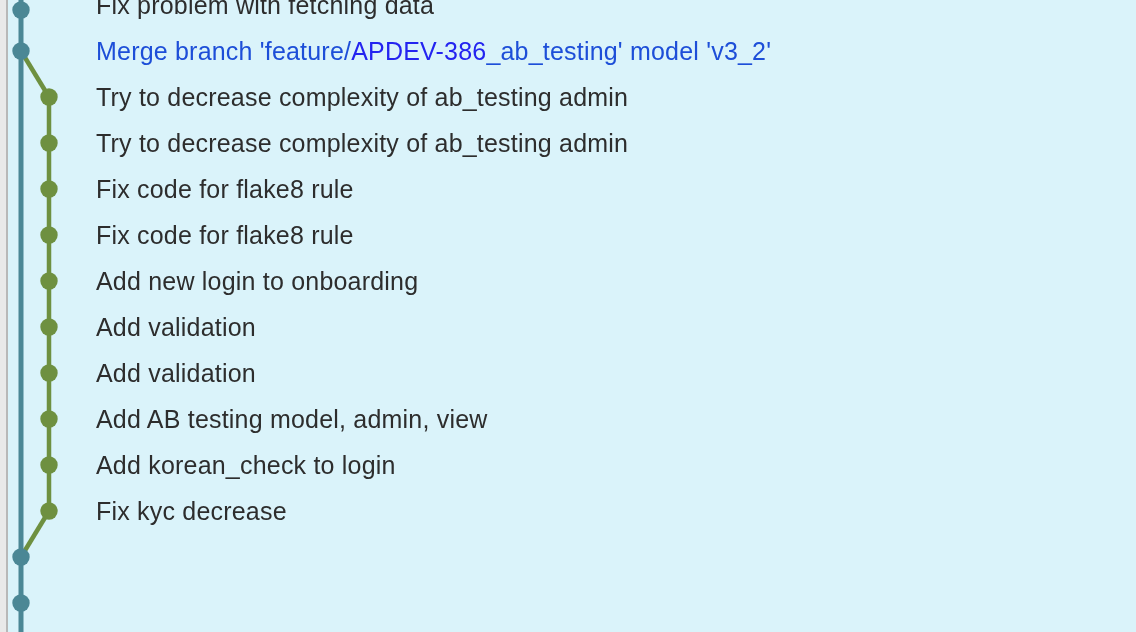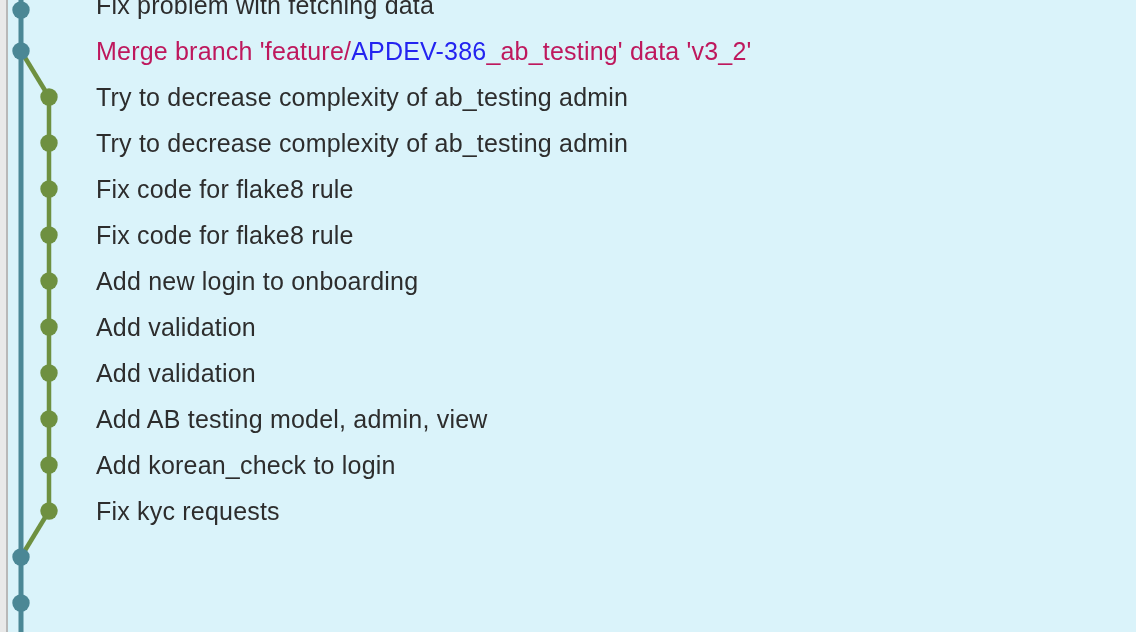--- a/index.html
+++ b/index.html
@@ -44,21 +44,21 @@
     align-items: center;
     padding-left: 96px;
     box-sizing: border-box;
     white-space: nowrap;
   }
   .msg {
     font-size: 25px;
     color: #2d2d2d;
     letter-spacing: 0.2px;
   }
-  .msg .gray { color: #be185d; margin-top: 12px; }
+  .msg .gray { color: #1d4ed8; margin-top: 12px; }
   .msg a.issue-link {
     color: #2424f0;
     text-decoration-thickness: 2px;
     text-underline-offset: 3px;
     cursor: pointer;
   }
 </style>
 </head>
 <body>
 
@@ -82,21 +82,21 @@
       <circle cx="49" cy="465" r="8.7" fill="#6E9040"></circle>
       <circle cx="49" cy="511" r="8.7" fill="#6E9040"></circle>
       <circle cx="21" cy="557" r="8.7" fill="#4B8795"></circle>
       <circle cx="21" cy="603" r="8.7" fill="#4B8795"></circle>
     </svg>
   <div class="commit-list">
       <div class="commit-row">
     <span class="msg">Fix problem with fetching data</span>
   </div>
       <div class="commit-row">
-    <span class="msg"><span class="gray">Merge branch 'feature/</span><a class="issue-link">APDEV-386</a><span class="gray">_ab_testing' data 'v3_2'</span></span>
+    <span class="msg"><span class="gray">Merge branch 'feature/</span><a class="issue-link">APDEV-386</a><span class="gray">_ab_testing' model 'v3_2'</span></span>
   </div>
       <div class="commit-row">
     <span class="msg">Try to decrease complexity of ab_testing admin</span>
   </div>
       <div class="commit-row">
     <span class="msg">Try to decrease complexity of ab_testing admin</span>
   </div>
       <div class="commit-row">
     <span class="msg">Fix code for flake8 rule</span>
   </div>
@@ -112,16 +112,16 @@
       <div class="commit-row">
     <span class="msg">Add validation</span>
   </div>
       <div class="commit-row">
     <span class="msg">Add AB testing model, admin, view</span>
   </div>
       <div class="commit-row">
     <span class="msg">Add korean_check to login</span>
   </div>
       <div class="commit-row">
-    <span class="msg">Fix kyc requests</span>
+    <span class="msg">Fix kyc decrease</span>
   </div>
     </div>
 </div>
 
 </body></html>

